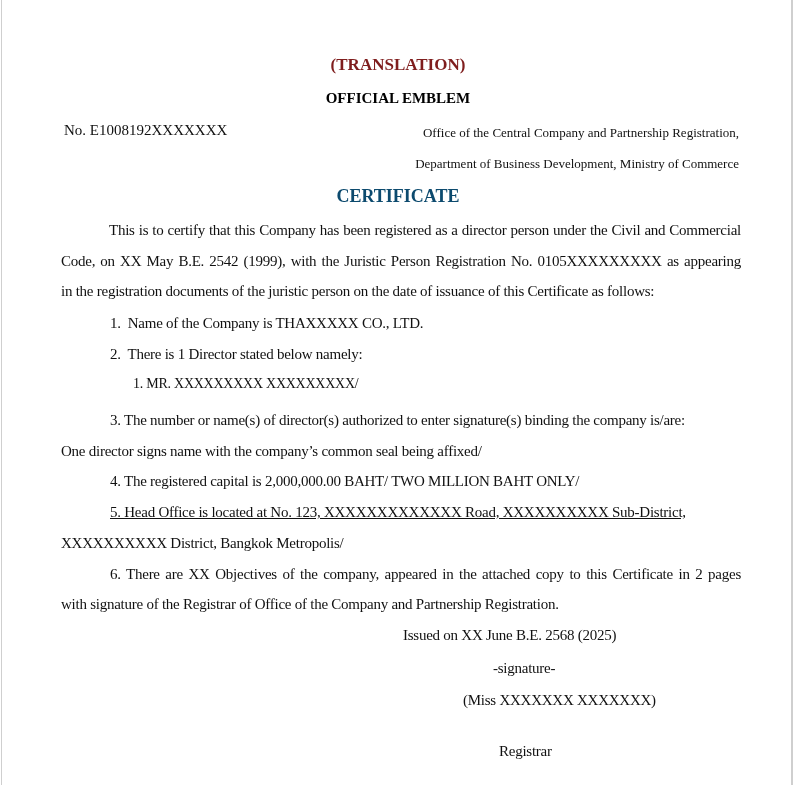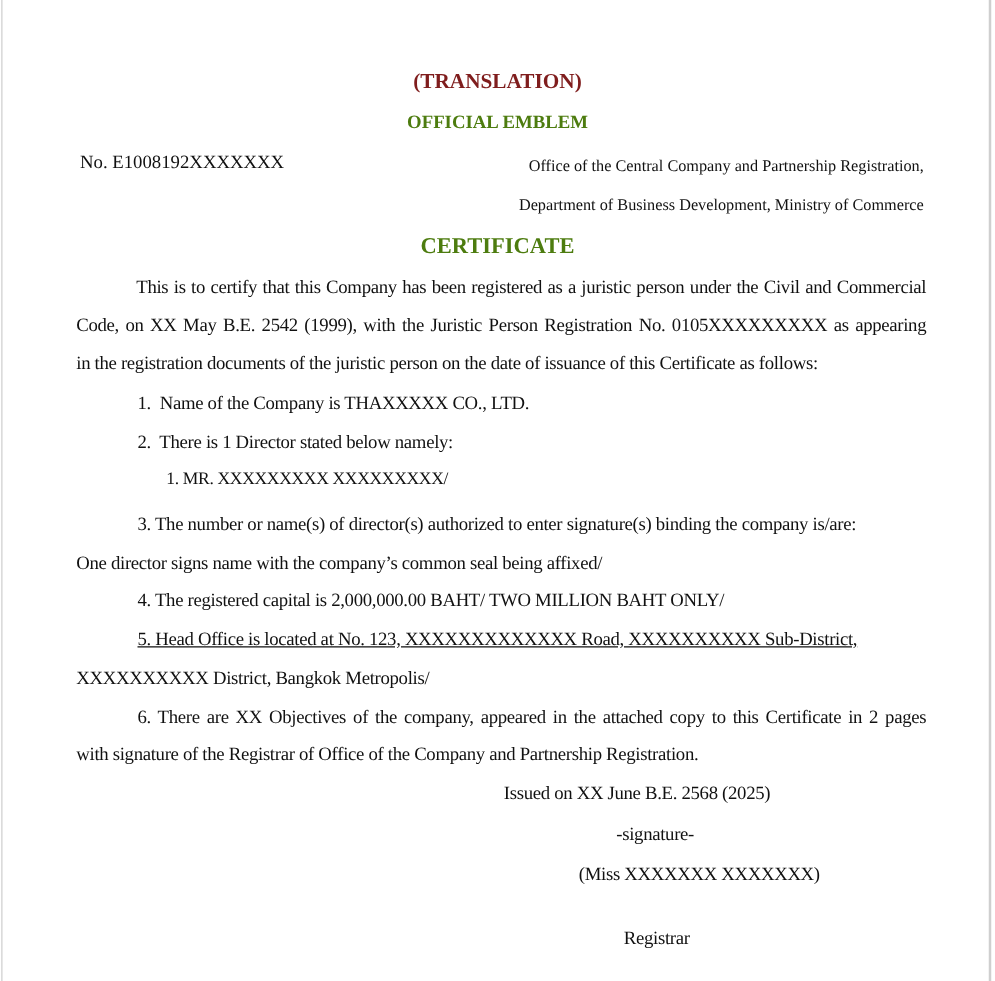--- a/index.html
+++ b/index.html
@@ -8,41 +8,41 @@
     font-family: "Liberation Serif", "DejaVu Serif", serif; color: #111;
     position: relative;
   }
   .page {
     position: absolute; left: 1px; top: 0; width: 792px; height: 785px;
     border-left: 1px solid #cfcfcf; border-right: 2px solid #cfcfcf;
     background: #fff; box-sizing: border-box;
   }
   .abs { position: absolute; white-space: nowrap; }
   .translation { left: 0; width: 796px; text-align: center; top: 55px; font-size: 17px; font-weight: bold; color: #7f1d1d; }
-  .emblem { left: 0; width: 796px; text-align: center; top: 90px; font-size: 15px; font-weight: bold; color: #4d7c0f; }
+  .emblem { left: 0; width: 796px; text-align: center; top: 90px; font-size: 15px; font-weight: bold; color: #000000; }
   .cert-no { left: 64px; top: 122px; font-size: 15px; }
   .office1 { right: 57px; top: 125px; font-size: 13px; }
   .office2 { right: 57px; top: 156px; font-size: 13px; }
-  .cert-title { left: 0; width: 796px; text-align: center; top: 186px; font-size: 18px; font-weight: bold; color: #4d7c0f; }
+  .cert-title { left: 0; width: 796px; text-align: center; top: 186px; font-size: 18px; font-weight: bold; color: #0c4a6e; }
   .line { font-size: 15px; letter-spacing: -0.25px; }
   .justify { left: 61px; width: 680px; text-align: justify; text-align-last: justify; }
 </style>
 </head>
 <body>
 
 <div class="page"></div>
 
 <div class="abs translation">(TRANSLATION)</div>
 <div class="abs emblem">OFFICIAL EMBLEM</div>
 <div class="abs cert-no">No. E1008192XXXXXXX</div>
 <div class="abs office1">Office of the Central Company and Partnership Registration,</div>
 <div class="abs office2">Department of Business Development, Ministry of Commerce</div>
 <div class="abs cert-title">CERTIFICATE</div>
 
-<div class="abs line justify" style="top:222px; left:109px; width:632px;">This is to certify that this Company has been registered as a juristic person under the Civil and Commercial</div>
+<div class="abs line justify" style="top:222px; left:109px; width:632px;">This is to certify that this Company has been registered as a director person under the Civil and Commercial</div>
 <div class="abs line justify" style="top:253px;">Code, on XX May B.E. 2542 (1999), with the Juristic Person Registration No. 0105XXXXXXXXX as appearing</div>
 <div class="abs line" style="top:283px; left:61px;text-align:right;">in the registration documents of the juristic person on the date of issuance of this Certificate as follows:</div>
 
 <div class="abs line" style="top:315px; left:110px; white-space:pre;">1.  Name of the Company is THAXXXXX CO., LTD.</div>
 <div class="abs line" style="top:346px; left:110px; white-space:pre;">2.  There is 1 Director stated below namely:</div>
 <div class="abs line" style="top:376px; left:133px; font-size:14px;">1. MR. XXXXXXXXX XXXXXXXXX/</div>
 
 <div class="abs line" style="top:412px; left:110px;">3. The number or name(s) of director(s) authorized to enter signature(s) binding the company is/are:</div>
 <div class="abs line" style="top:443px; left:61px;">One director signs name with the company’s common seal being affixed/</div>
 

